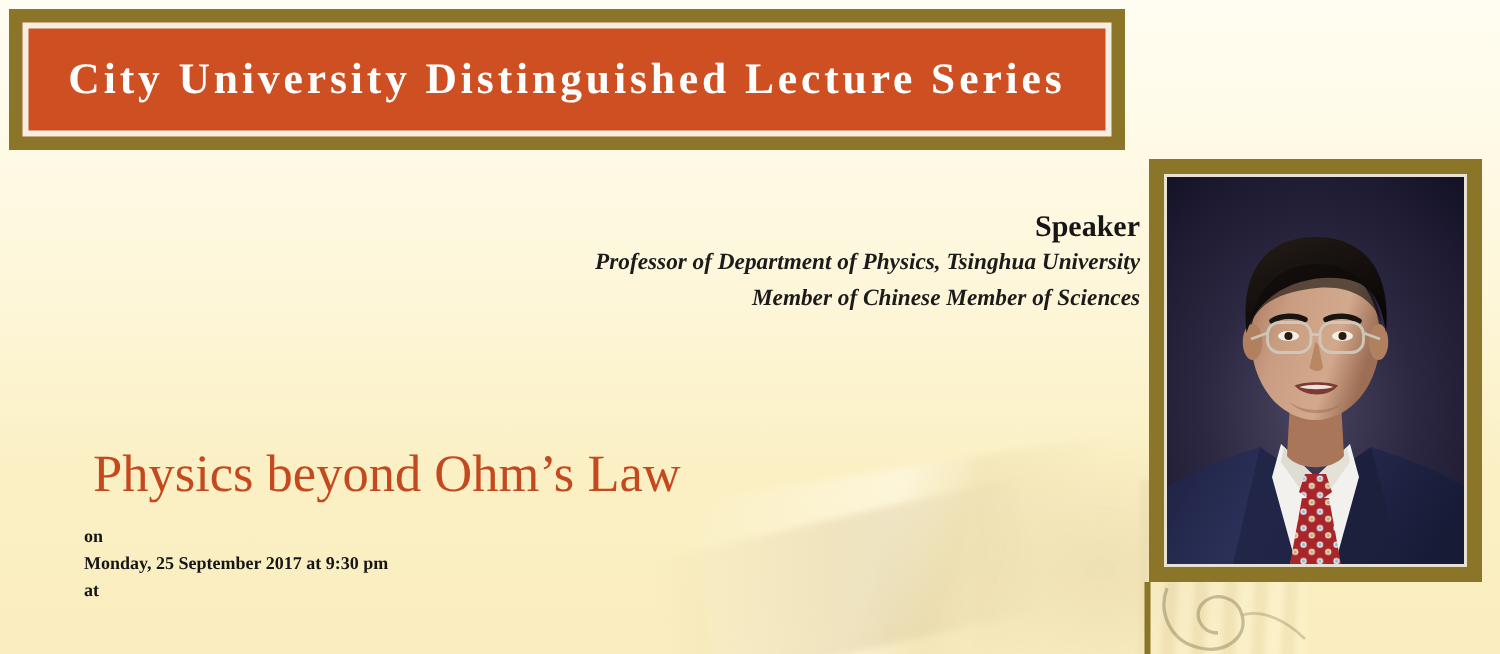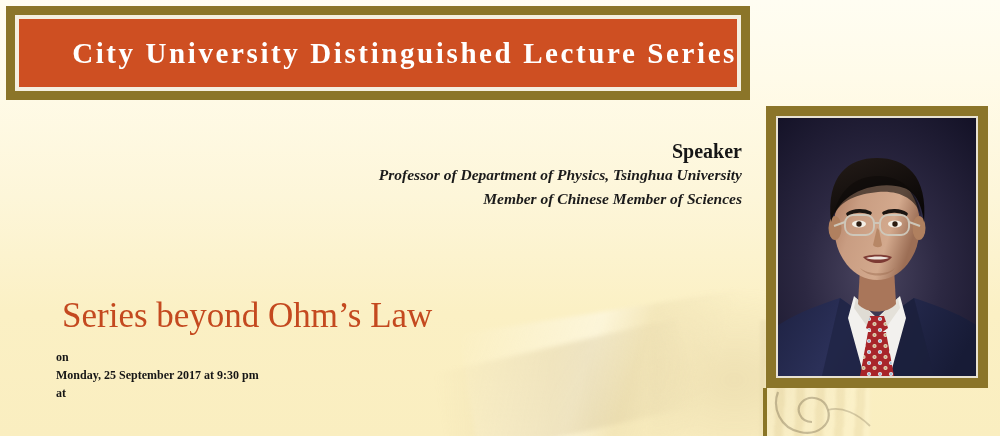--- a/index.html
+++ b/index.html
@@ -115,36 +115,36 @@
     padding: 9px;
   }
   .banner-inner {
     width: 100%;
     height: 100%;
     border: 4px solid #f4efe0;
     box-sizing: border-box;
     background: #ce4f22;
     display: flex;
     align-items: center;
-    justify-content: flex-end;
+    justify-content: center;
   }
   .banner-title {
     color: #ffffff;
     font-family: "Liberation Serif", "DejaVu Serif", serif;
     font-size: 29px;
     font-weight: bold;
     letter-spacing: 2.6px;
     white-space: nowrap;
     line-height: 1;
   }
 
   
   .speaker-block {
     position: absolute;
-    left: 296px;
+    left: 314px;
     top: 140px;
     width: 446px;
     text-align: right;
   }
   .speaker-label {
     font-size: 20px;
     font-weight: bold;
     color: #161616;
     line-height: 1.1;
   }
@@ -240,21 +240,21 @@
       <span class="banner-title">City University Distinguished Lecture Series</span>
     </div>
   </div>
 
   <div class="speaker-block">
     <div class="speaker-label">Speaker</div>
     <div class="speaker-aff">Professor of Department of Physics, Tsinghua University</div>
     <div class="speaker-aff">Member of Chinese Member of Sciences</div>
   </div>
 
-  <div class="lecture-title">Series beyond Ohm’s Law</div>
+  <div class="lecture-title">Physics beyond Ohm’s Law</div>
 
   <div class="details">
     <div class="details-line">on</div>
     <div class="details-line">Monday, 25 September 2017 at 9:30 pm</div>
     <div class="details-line">at</div>
   </div>
 
   <div class="portrait-frame">
     <div class="portrait-mat">
       <div class="portrait-photo">

